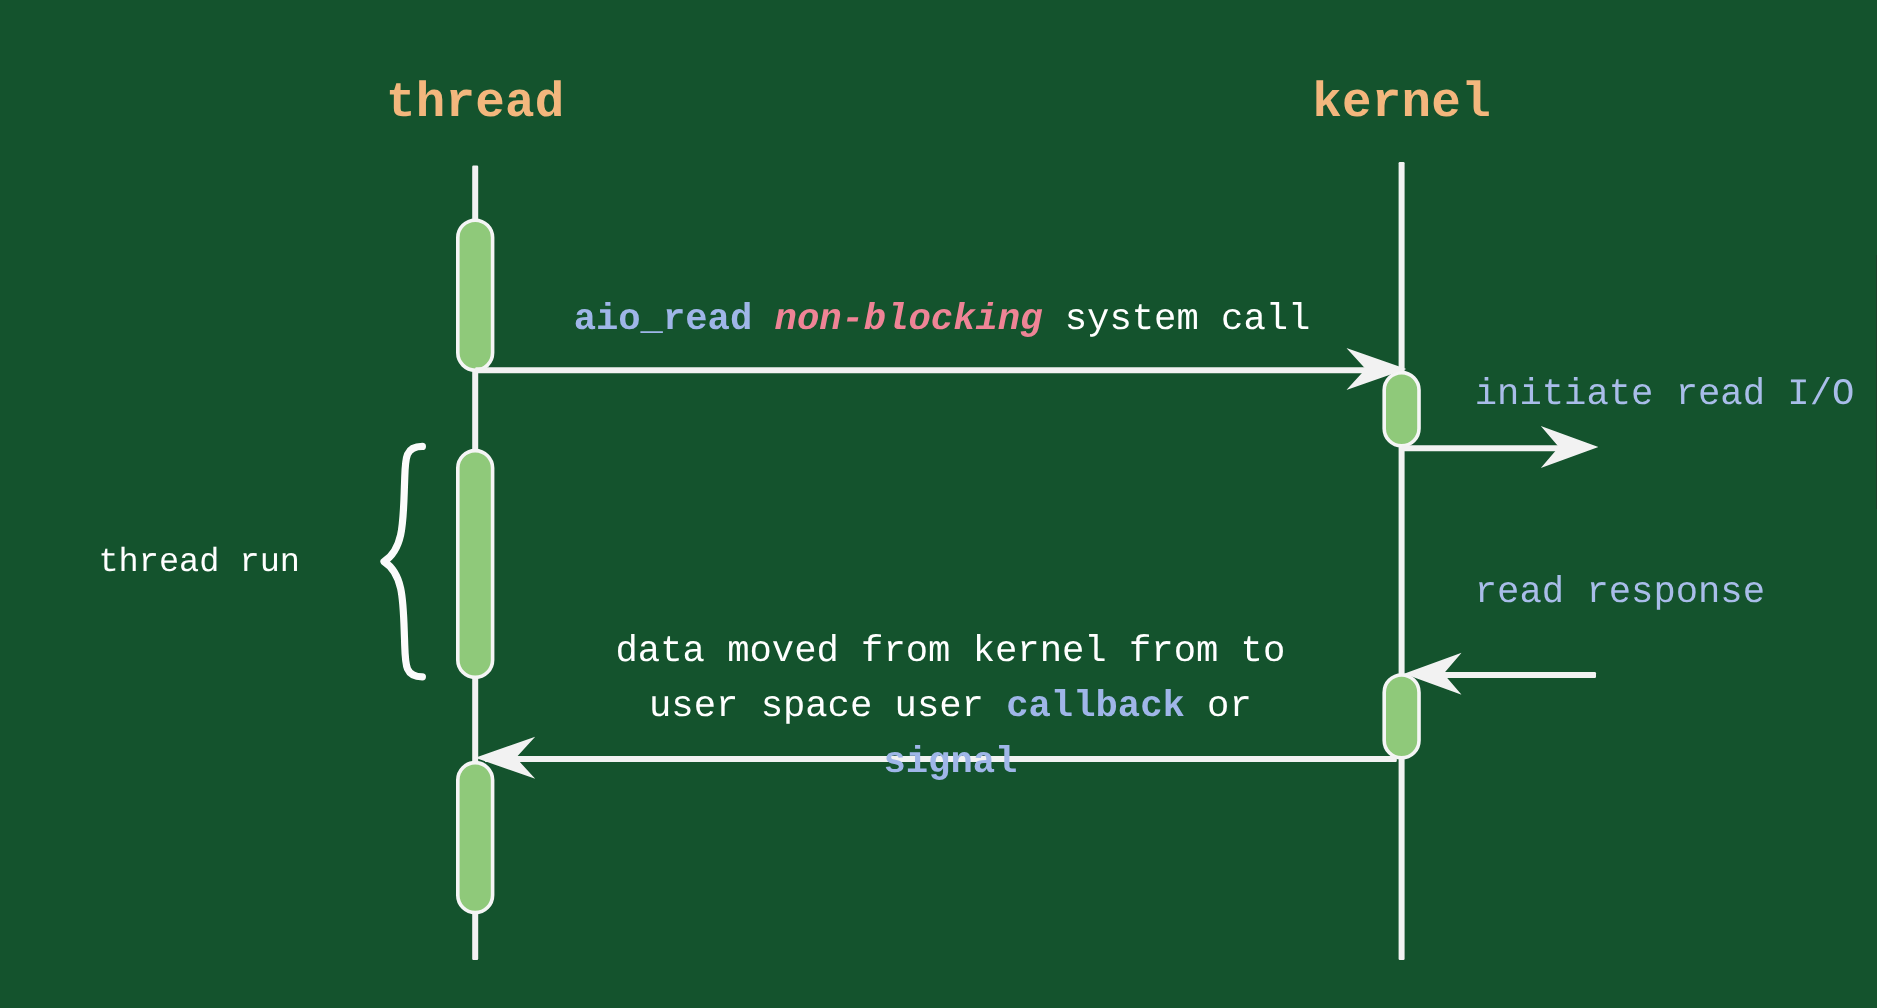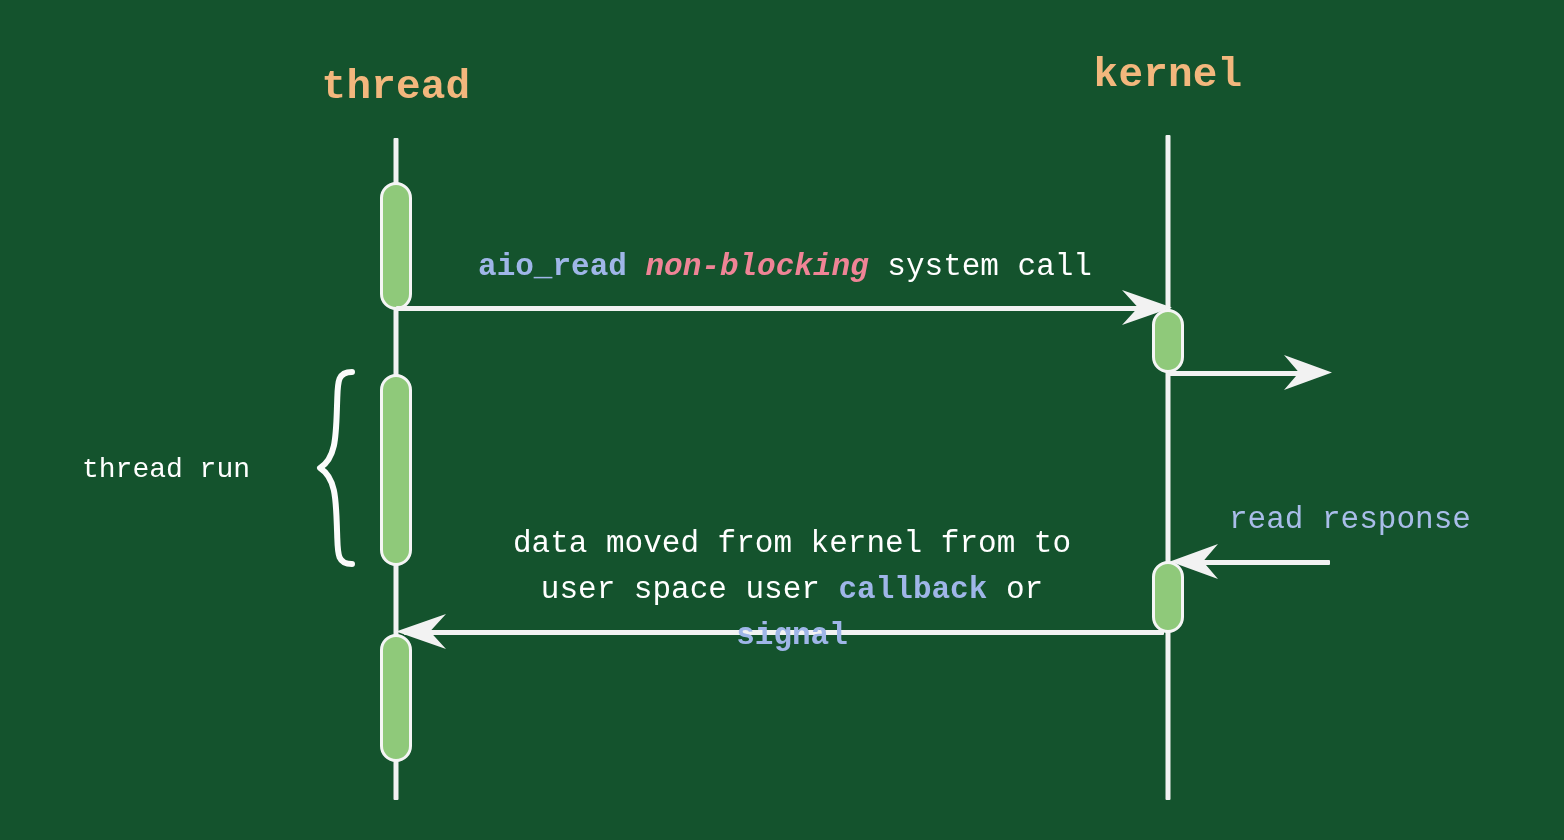--- a/index.html
+++ b/index.html
@@ -20,21 +20,21 @@
   .participant-title {
     position: absolute;
     font-weight: bold;
     font-size: 41px;
     color: #f3b77d;
     white-space: nowrap;
     transform: translateX(-50%);
     letter-spacing: 0.2px;
   }
   #title-thread { left: 396px; top: 64px; }
-  #title-kernel { left: 1168px; top: 52px; text-align: center; }
+  #title-kernel { left: 1168px; top: 64px; text-align: center; }
 
   
   .lifeline {
     position: absolute;
     width: 5px;
     background: #f2f2f2;
     transform: translateX(-50%);
     border-radius: 1px;
   }
   #lifeline-thread { left: 396px; top: 138px; height: 662px; }
@@ -110,21 +110,21 @@
   }
   #label-datamoved {
     left: 792px;
     top: 521px;
     transform: translateX(-50%);
     text-align: center;
     white-space: normal;
     width: 620px;
   }
   #label-initiate { left: 1229px; top: 307px; }
-  #label-readresp { left: 1229px; top: 497px; }
+  #label-readresp { left: 1229px; top: 472px; }
   #label-threadrun {
     left: 82px;
     top: 449px;
     font-size: 28px;
   }
 </style>
 </head>
 <body>
 
 <div id="stage">
@@ -179,18 +179,19 @@
 
   <div class="label" id="label-syscall">
     <span class="kw-blue">aio_read</span><span>&nbsp;</span><span class="kw-pink">non-blocking</span><span> system call</span>
   </div>
 
   <div class="label" id="label-datamoved">
     <span>data moved from kernel from to</span><br>
     <span>user space user </span><span class="kw-blue">callback</span><span> or </span><span class="kw-blue">signal</span>
   </div>
 
+  <div class="label blue-note" id="label-initiate">initiate read I/O</div>
 
   <div class="label blue-note" id="label-readresp">read response</div>
 
   <div class="label" id="label-threadrun">thread run</div>
 
 </div>
 
 </body></html>

